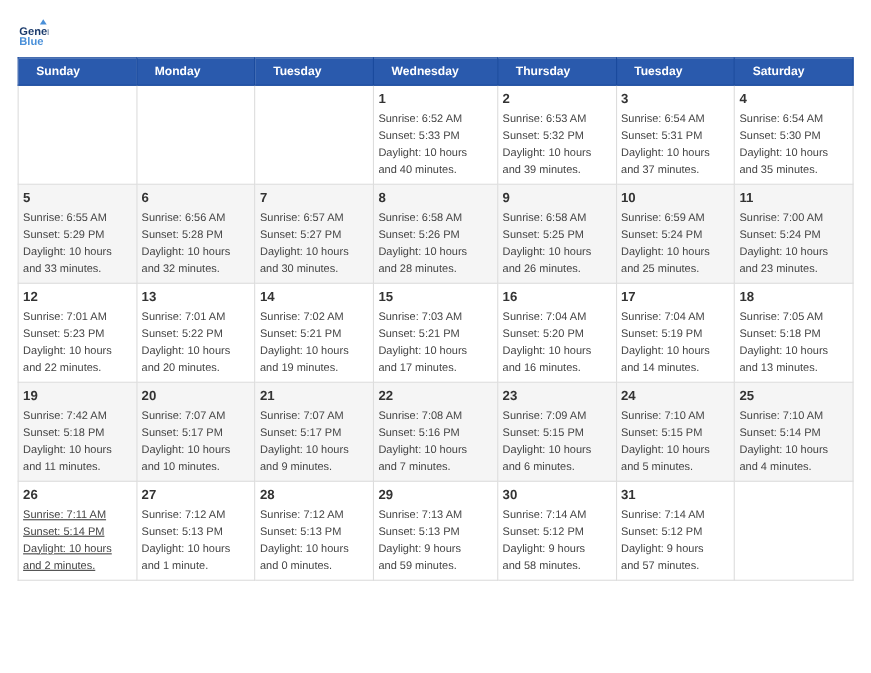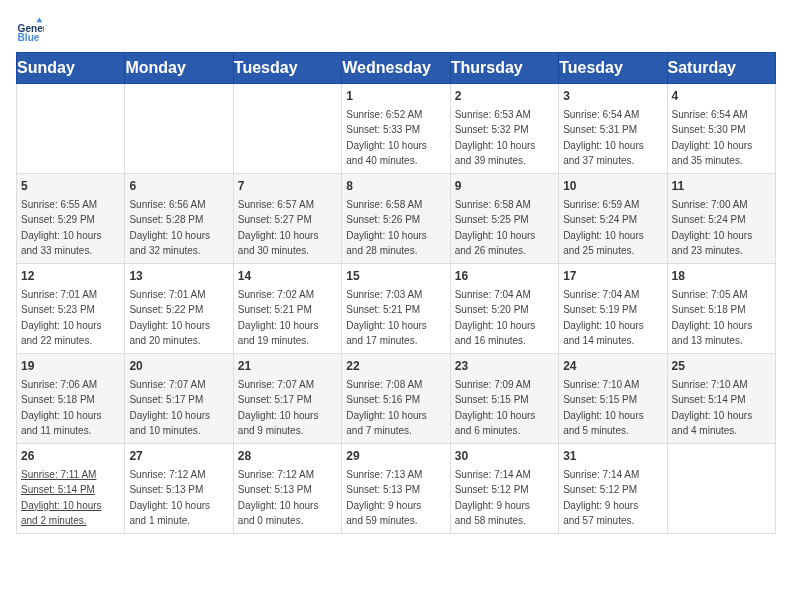--- a/index.html
+++ b/index.html
@@ -40,23 +40,23 @@
     table {
       width: 100%;
       border-collapse: collapse;
       font-size: 11px;
     }
     thead tr {
       background-color: #2a5aad;
       color: #fff;
     }
     thead th {
-      padding: 6px 0;
+      padding: 6px 16px;
       text-align: left;
-      font-size: 16px;
+      font-size: 11px;
       font-weight: bold;
       border: 1px solid #1a4a9d;
     }
     tbody tr {
       border-bottom: 1px solid #ccc;
     }
     tbody tr:nth-child(odd) {
       background-color: #fff;
     }
     tbody tr:nth-child(even) {
@@ -189,21 +189,21 @@
         <td><span class="day-num">17</span><span class="day-info" style="white-space: pre-line;">Sunrise: 7:04 AM
 Sunset: 5:19 PM
 Daylight: 10 hours
 and 14 minutes.</span></td>
         <td><span class="day-num">18</span><span class="day-info" style="white-space: pre-line;">Sunrise: 7:05 AM
 Sunset: 5:18 PM
 Daylight: 10 hours
 and 13 minutes.</span></td>
       </tr>
       <tr class="week-row">
-        <td><span class="day-num">19</span><span class="day-info" style="white-space: pre-line;">Sunrise: 7:06 AM
+        <td><span class="day-num">19</span><span class="day-info" style="white-space: pre-line;">Sunrise: 7:42 AM
 Sunset: 5:18 PM
 Daylight: 10 hours
 and 11 minutes.</span></td>
         <td><span class="day-num">20</span><span class="day-info" style="white-space: pre-line;">Sunrise: 7:07 AM
 Sunset: 5:17 PM
 Daylight: 10 hours
 and 10 minutes.</span></td>
         <td><span class="day-num">21</span><span class="day-info" style="white-space: pre-line;">Sunrise: 7:07 AM
 Sunset: 5:17 PM
 Daylight: 10 hours

